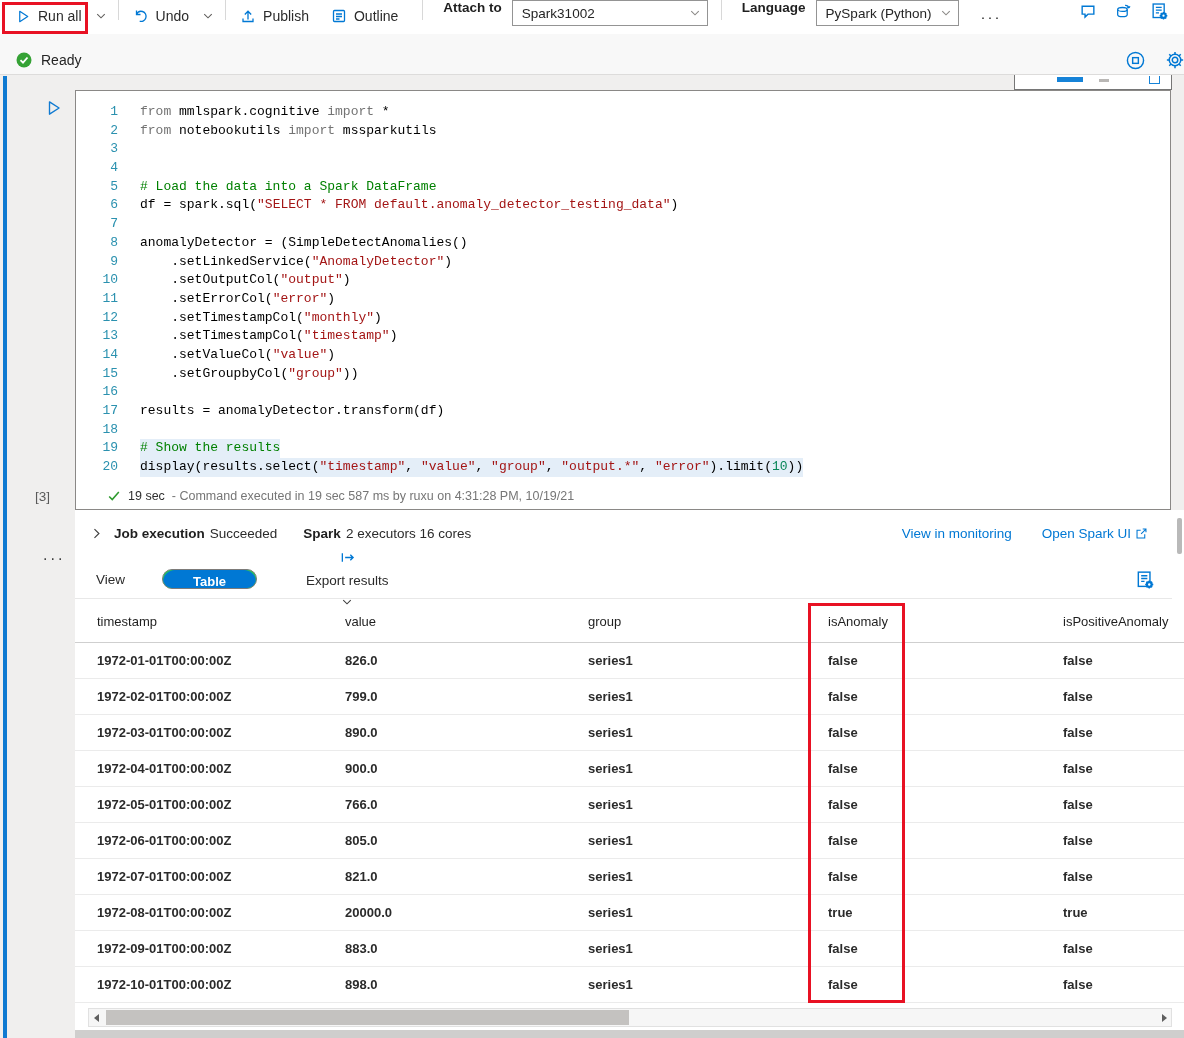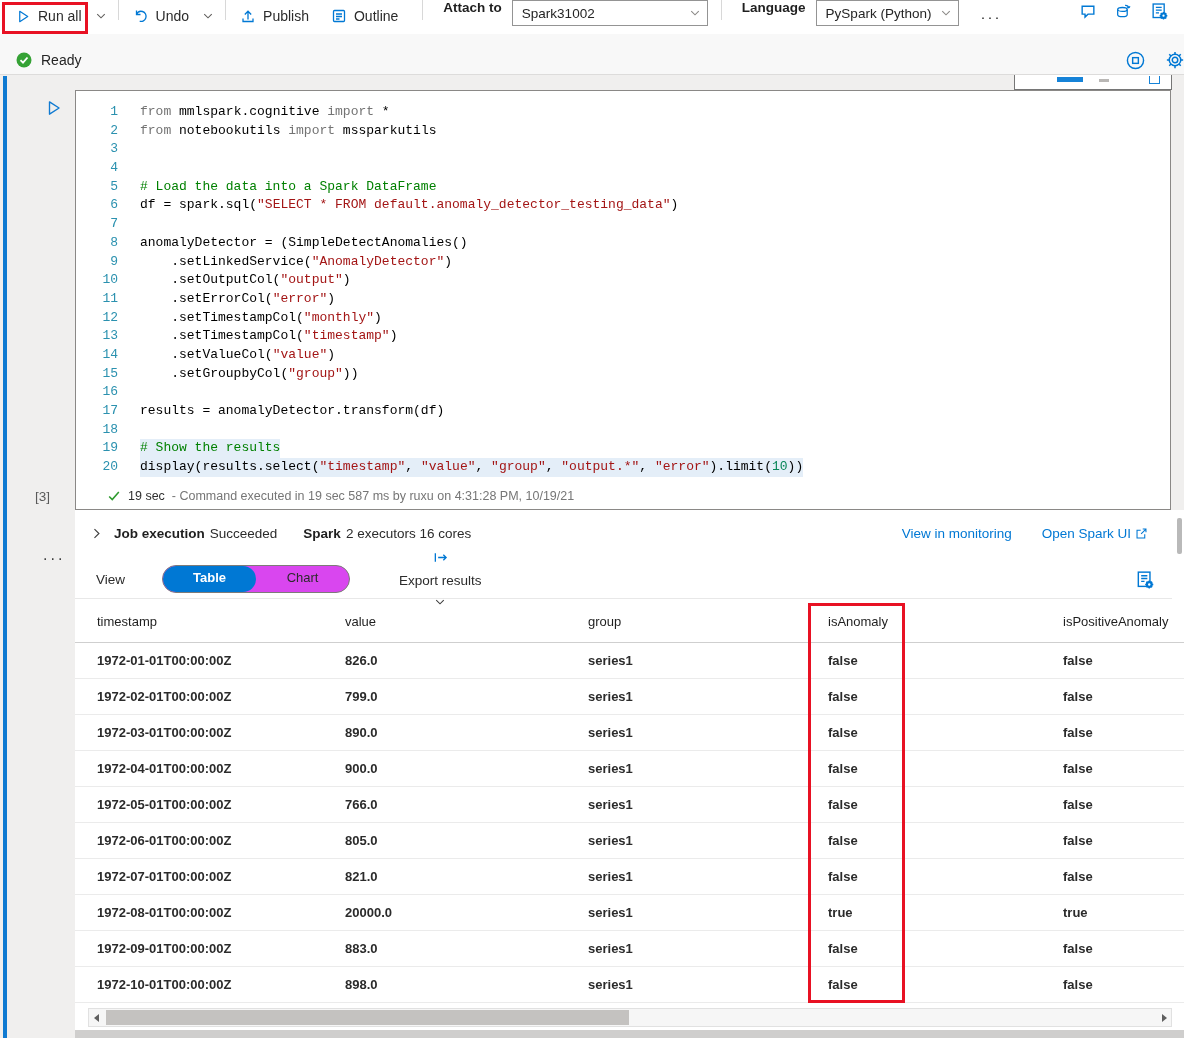--- a/index.html
+++ b/index.html
@@ -86,21 +86,21 @@
   #job-chevron { background:none; border:none; cursor:pointer; padding:2px; margin-right:9px; }
   .bold { font-weight:700; color:#1f1f1f; }
   #job-status { margin-left:5px; color:#2b2b2b; }
   #spark-label { margin-left:26px; }
   #spark-info { margin-left:5px; color:#2b2b2b; }
   .link { color:#0078d4; background:none; border:none; font-family:"Liberation Sans",sans-serif; font-size:13.5px; cursor:pointer; display:flex; align-items:center; gap:4px; }
   #job-links { margin-left:auto; display:flex; align-items:center; gap:30px; }
 
   #view-row { position:absolute; left:21px; top:52px; right:28px; height:34px; display:flex; align-items:center; }
   #view-label { font-size:13.5px; color:#2b2b2b; }
-  #view-toggle { display:flex; margin-left:37px; border:1px solid #7d7b79; border-radius:14px; height:28px; overflow:hidden; background:#d946ef; cursor:pointer; }
+  #view-toggle { display:flex; margin-left:37px; border:1px solid #7d7b79; border-radius:14px; height:20px; overflow:hidden; background:#22c55e; cursor:pointer;flex-direction:column; }
   .seg { width:93px; text-align:center; line-height:24px; font-size:13px; color:#2b2b2b; }
   .seg.active { background:#0078d4; color:#fff; border-radius:13px; font-weight:700; }
   #export-btn { display:flex; align-items:center; gap:8px; margin-left:49px; background:none; border:none; cursor:pointer; font-family:"Liberation Sans",sans-serif; font-size:13.5px; color:#2b2b2b;flex-direction:column; }
   #results-settings { margin-left:auto; background:none; border:none; cursor:pointer; padding:2px; }
   #view-separator { position:absolute; left:0; top:88px; right:12px; height:1px; background:#e8e8e8; }
 
   
   #table { position:absolute; left:0; top:90px; right:0; height:404px; overflow:hidden; }
   .trow { display:flex; height:36px; align-items:center; border-bottom:1px solid #ebebeb;font-weight:bold; }
   #thead { height:43px; border-bottom:1px solid #cfcfcf; display:flex; align-items:center; }

